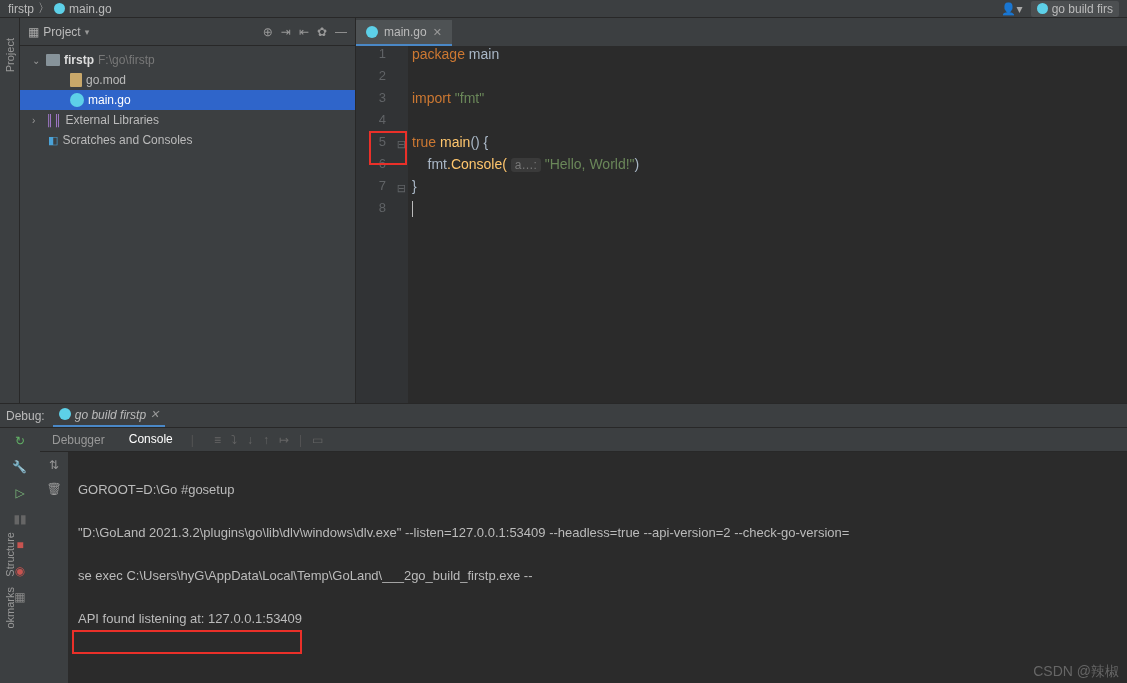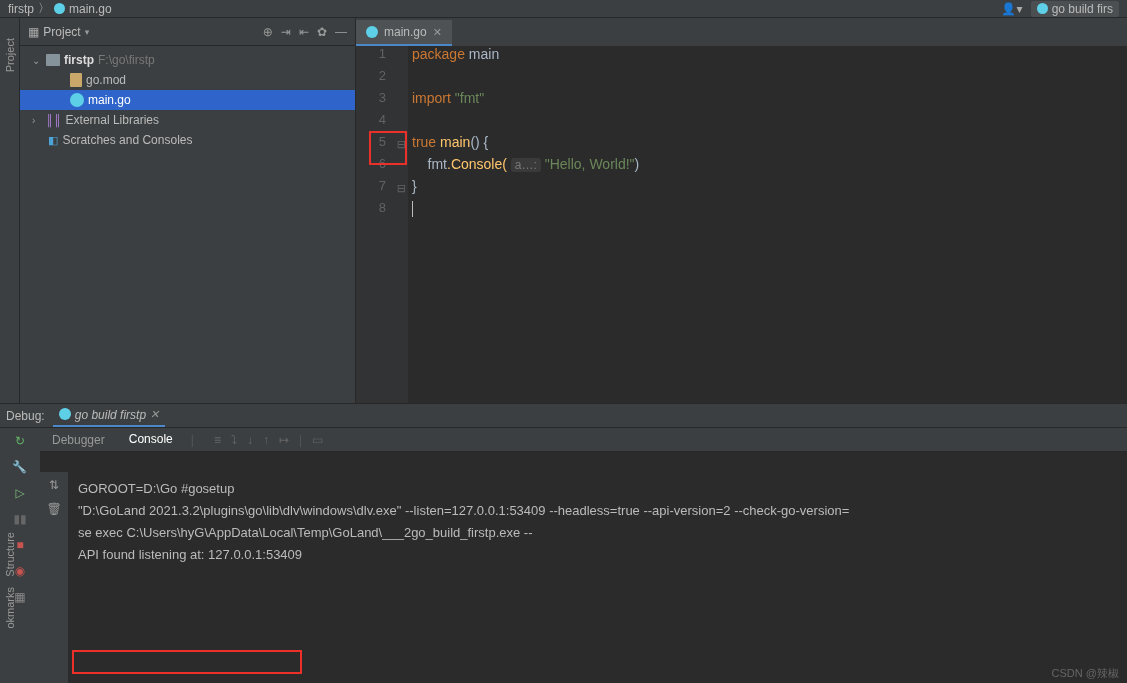--- a/index.html
+++ b/index.html
@@ -44,29 +44,29 @@
 .fn { color: #ffc66d; }
 .id { color: #a9b7c6; }
 .str { color: #6a8759; }
 .hint { background: #3a3a3a; color: #787878; padding: 0 4px; border-radius: 3px; font-size: 12px; }
 .debug-panel { height: 280px; background: #2b2b2b; border-top: 1px solid #282828; display: flex; flex-direction: column; }
 .debug-tabs { background: #3c3f41; height: 24px; display: flex; align-items: center; gap: 8px; padding: 0 6px; border-bottom: 1px solid #282828; }
 .debug-tabs .label { color: #bbb; }
 .debug-run-tab { display: flex; gap: 4px; align-items: flex-start; border-bottom: 2px solid #4a88c7; padding: 3px 6px; font-style: italic; }
 .debug-row { display: flex; flex:1; min-height: 0; }
 .debug-left-tools { width: 40px; background: #3c3f41; display: flex; flex-direction: column; align-items: center; gap: 12px; padding-top: 6px; color: #9aa; }
-.debug-main { flex:1; display: flex; flex-direction: column; min-width:0;gap:20px; }
+.debug-main { flex:1; display: flex; flex-direction: column; min-width:0; }
 .debug-sub-tabs { height: 24px; background: #3c3f41; display: flex; align-items: center; gap: 12px; padding: 0 6px; border-bottom: 1px solid #282828; }
 .sub-tab { padding: 3px 6px; color: #999; }
 .sub-tab.active { color: #fff; border-bottom: 2px solid transparent; }
 .sub-icons { display: flex; gap: 10px; color: #666; margin-left: 8px; }
 .console { flex:1; overflow: auto; font-family: "Consolas", monospace; font-size: 13px; padding: 6px 10px; background: #2b2b2b; color: #bbb; line-height: 22px; position: relative; }
-.console-line { white-space: pre; }
+.console-line { white-space: pre; margin-top: 21px; }
 .console-tools { width: 28px; background: #3c3f41; display: flex; flex-direction: column; align-items: center; gap: 10px; padding-top: 6px; color: #999; }
-.watermark { position: absolute; right: 8px; bottom: 2px; color: #666; font-size: 11px; }
+.watermark { position: absolute; right: 8px; bottom: 2px; color: #666; font-size: 14px; }
 </style>
 </head>
 <body>
 
 <div class="top-bar">
   <div class="breadcrumbs">
     <span>firstp</span>
     <span>〉</span>
     <span class="icon-go" style="width:11px;height:11px;"></span>
     <span>main.go</span>

